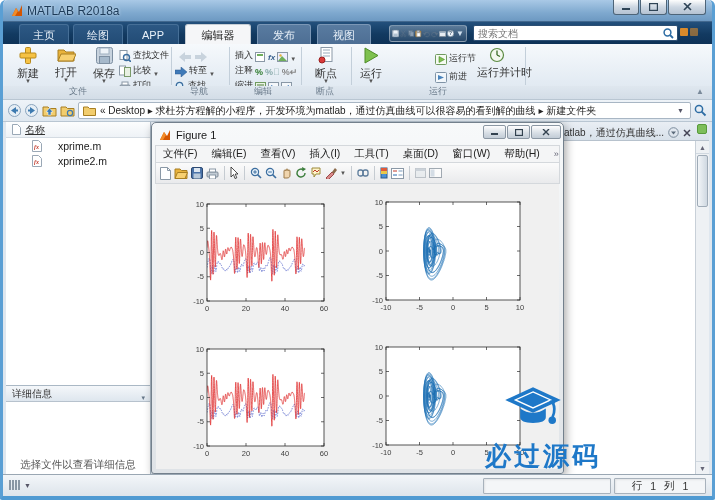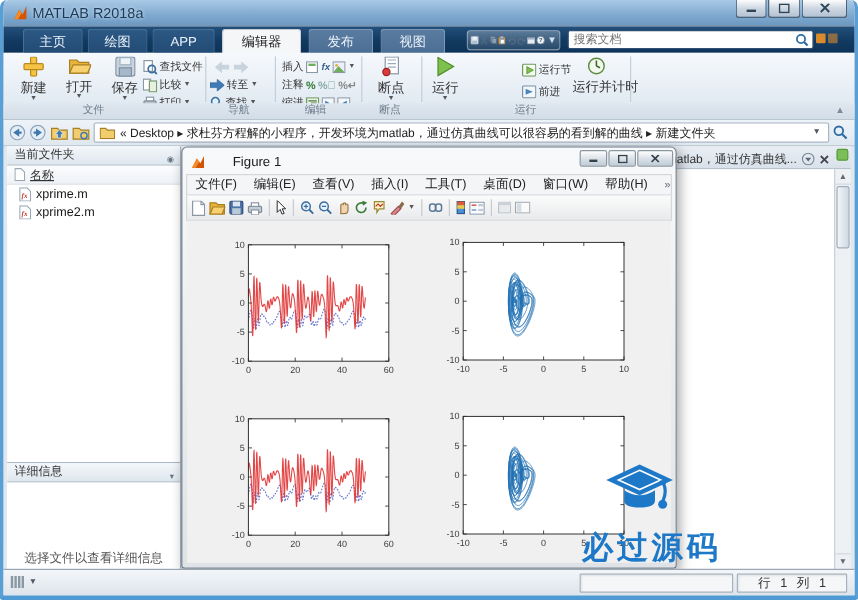--- a/index.html
+++ b/index.html
@@ -29,55 +29,55 @@
 
   
   .ribbon { position:absolute; left:0; right:0; top:44px; height:56px; background:linear-gradient(#f6f9fc,#e3ebf3 70%,#dde6ef); border-bottom:1px solid #b9c6d2; }
   .rsep { position:absolute; top:3px; height:38px; width:1px; background:#c3cfda; }
   .glabelrow { position:absolute; left:0; right:0; bottom:0; height:13px; background:linear-gradient(#dfe7ef,#d3dde7); }
   .glabel { position:absolute; font-size:9px; color:#6b7b8b; text-align:center; bottom:1px; white-space:nowrap; }
   .bigbtn { position:absolute; top:3px; width:34px; height:42px; text-align:center; border-radius:2px; }
   .bigbtn .lbl { font-size:11px; color:#333; line-height:9px; white-space:nowrap; }
   .bigbtn .dd { font-size:6px; color:#555; line-height:6px; }
   .bigbtn svg { display:inline-block; margin-bottom:1px; }
-  .smallbtn { position:absolute; height:13px; display:flex; align-items:center; gap:2px; font-size:9px; color:#333; white-space:nowrap; }
+  .smallbtn { position:absolute; height:13px; display:flex; align-items:flex-end; gap:2px; font-size:9px; color:#333; white-space:nowrap; }
   .smallbtn svg { flex:none; }
   .dd6 { font-size:6px; color:#555; }
   .collapse { position:absolute; right:8px; bottom:3px; font-size:8px; color:#7a8a9a; }
 
   
   .addrbar { position:absolute; left:0; right:0; top:100px; height:22px; background:linear-gradient(#eef3f8,#dfe7ef); border-bottom:1px solid #b9c6d2; display:flex; align-items:center; padding:0 5px; gap:3px; }
   .pathfield { flex:1; height:17px; background:#fff; border:1px solid #a8b6c4; border-radius:2px; display:flex; align-items:center; padding:0 4px; gap:4px; overflow:hidden; }
   .pathtext { font-size:10px; color:#222; white-space:nowrap; overflow:hidden; }
   .addr-dd { font-size:7px; color:#556; padding:0 2px; }
 
   
   .main { position:absolute; left:0; right:0; top:122px; bottom:22px; background:#dfe7ef; }
 
   .sidebar { position:absolute; left:3px; top:0; width:145px; bottom:0; border-right:1px solid #aab8c5; background:#fff; }
   .panelhdr { height:16px; background:linear-gradient(#f4f7fa,#dee6ee); border-bottom:1px solid #b7c2cd; font-size:10px; color:#333; line-height:15px; padding-left:6px; position:relative; }
   .panelhdr .chev { position:absolute; right:5px; top:4px; font-size:7px; color:#678; }
   .colhdr { height:16px; background:linear-gradient(#fcfdfe,#eef2f6); border-bottom:1px solid #d4dbe2; display:flex; align-items:center; gap:4px; padding-left:6px; font-size:10px; color:#333;text-decoration:underline; }
   .filelist { background:#fff; }
-  .filerow { height:15px; display:flex; align-items:center; gap:4px; padding-left:10px; font-size:10.5px; color:#1a1a1a; white-space:nowrap;text-align:right; }
+  .filerow { height:15px; display:flex; align-items:center; gap:16px; padding-left:26px; font-size:10.5px; color:#1a1a1a; white-space:nowrap;text-align:right; }
   .details { position:absolute; left:0; right:0; top:263px; bottom:0; border-top:1px solid #aab8c5; background:#fff; }
   .hint { position:absolute; left:0; right:0; top:72px; text-align:center; font-size:10.5px; color:#555; }
 
   .editorpane { position:absolute; left:149px; right:3px; top:0; bottom:0; background:#e6ecf2; }
   .edtabs { position:absolute; left:0; right:0; top:0; height:19px; background:linear-gradient(#e9eef4,#d8e1ea); border-bottom:1px solid #b7c2cd; }
   .edtab { position:absolute; right:14px; top:2px; height:17px; display:flex; align-items:center; gap:4px; padding:0 4px; font-size:10px; color:#333; white-space:nowrap; }
   .edbody { position:absolute; left:0; right:14px; top:19px; bottom:0; background:#fff; border-left:1px solid #c0cad4; }
   .vscroll { position:absolute; right:0; top:19px; width:14px; bottom:0; background:#eef1f4; border-left:1px solid #c8d0d8; }
   .vthumb { position:absolute; left:1px; right:1px; top:14px; height:52px; background:linear-gradient(90deg,#f2f5f8,#cfd8e1); border:1px solid #9fabb7; border-radius:2px; }
   .sarrow { position:absolute; left:0; right:0; height:13px; text-align:center; font-size:7px; color:#667; line-height:13px; border-bottom:1px solid #d0d8e0; }
   .greenind { position:absolute; right:2px; top:2px; width:10px; height:10px; background:#7dbe5a; border:1px solid #579a3b; border-radius:2px; }
 
   
   .figwin { position:absolute; left:148px; top:0; width:413px; height:352px; background:linear-gradient(#f7f9fa,#dfe3e7); border:1px solid #73808c; border-radius:5px 5px 3px 3px; box-shadow:2px 3px 10px rgba(0,0,0,.35); z-index:5; }
-  .fw-title { position:absolute; left:3px; right:3px; top:2px; height:19px; display:flex; align-items:center; gap:23px; padding-left:4px; }
+  .fw-title { position:absolute; left:3px; right:3px; top:2px; height:19px; display:flex; align-items:center; gap:5px; padding-left:4px; }
   .fw-title .t { font-size:11px; color:#1a1a1a; }
   .fw-caps { position:absolute; right:2px; top:2px; display:flex; gap:1px; }
   .fwbtn { width:23px; height:14px; border:1px solid #8b97a3; background:linear-gradient(#fefefe,#d6dde4 60%,#c2ccd6); border-radius:2px; display:flex; align-items:center; justify-content:center; }
   .fw-menu { position:absolute; left:3px; right:3px; top:22px; height:18px; background:#f4f5f6; border:1px solid #d4d8dc; display:flex; align-items:center; }
   .fw-menu span { font-size:10.5px; color:#222; padding:0 7px; white-space:nowrap; }
   .fw-menu .mchev { margin-left:auto; color:#667; font-size:9px; padding-right:4px; }
   .fw-tools { position:absolute; left:3px; right:3px; top:40px; height:21px; background:linear-gradient(#fbfbfb,#e9eaec); border:1px solid #d4d8dc; border-top:none; display:flex; align-items:center; padding-left:4px; gap:3px; }
   .fw-tools .tsep { width:1px; height:14px; background:#c5cbd1; margin:0 2px; }
   .fw-canvas { position:absolute; left:4px; right:4px; top:61px; bottom:4px; background:#f0f0f0; }
   .plot { position:absolute; }
@@ -378,21 +378,20 @@
     </div>
     <svg width="13" height="13" viewBox="0 0 13 13">
         <circle cx="5" cy="5" r="3.6" fill="none" stroke="#2e6da4" stroke-width="1.5"></circle>
         <line x1="7.6" y1="7.6" x2="11.5" y2="11.5" stroke="#2e6da4" stroke-width="1.8"></line>
       </svg>
   </div>
 
   <div class="main">
 
     <div class="sidebar">
-      <div class="panelhdr"><span>当前文件夹</span><span class="chev">◉</span></div>
       <div class="colhdr">
         <svg width="9" height="11" viewBox="0 0 9 11">
             <path d="M0.5,0.5 h5 l3,3 v7 h-8 z" fill="#fff" stroke="#9aa8b6"></path>
           </svg>
         <span>名称</span>
       </div>
       <div class="filelist">
         <div class="filerow">
           <svg width="10" height="12" viewBox="0 0 10 12">
               <path d="M0.5,0.5 h6 l3,3 v8 h-9 z" fill="#fff" stroke="#9aa8b6"></path>

